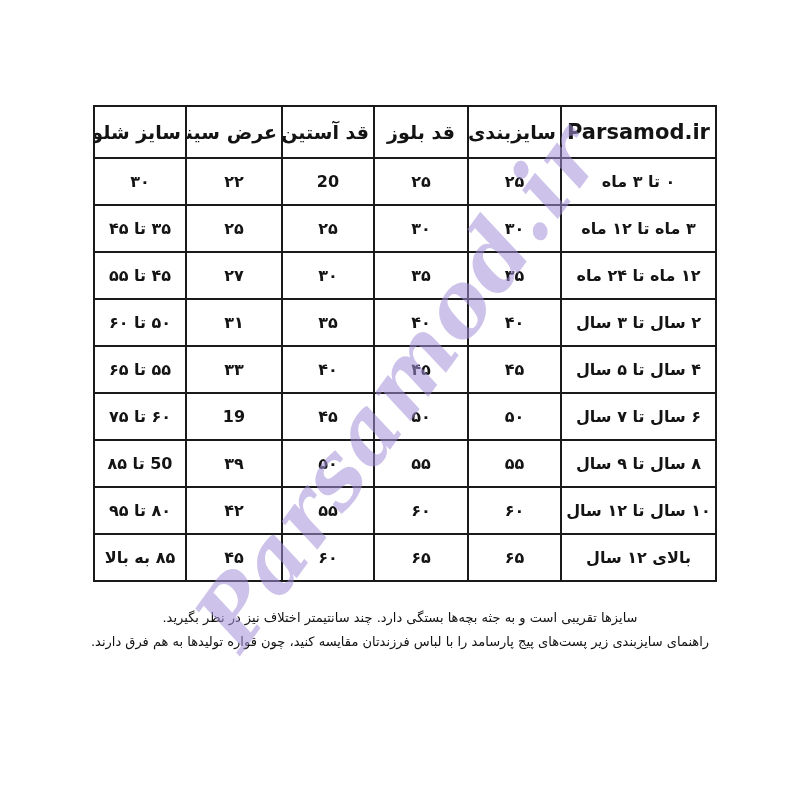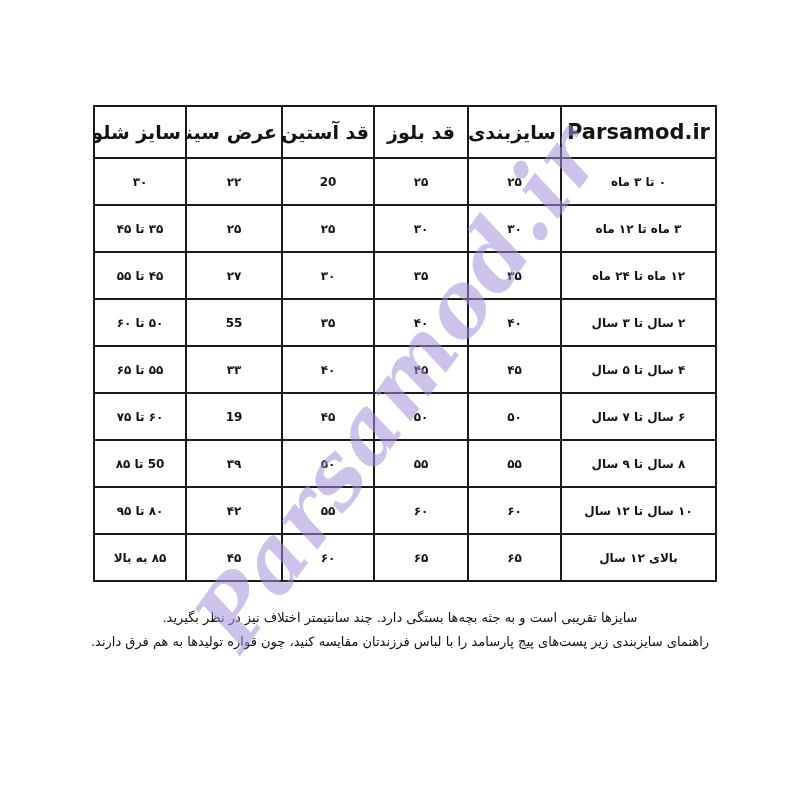--- a/index.html
+++ b/index.html
@@ -11,21 +11,21 @@
   .size-table{
     position:absolute;left:93px;top:105px;width:622px;
     border-collapse:collapse;table-layout:fixed;z-index:1;background:#ffffff;
   }
   .size-table th,.size-table td{
     border:2px solid #1a1a1a;text-align:center;vertical-align:middle;
     color:#141414;padding:0 4px;overflow:hidden;white-space:nowrap;
   }
   .size-table thead th{height:50px;font-size:19px;font-weight:bold;}
   .size-table thead th.brand-cell{font-size:21px;font-weight:600;direction:ltr;}
-  .size-table tbody td{height:45px;font-size:12px;font-weight:bold;}
+  .size-table tbody td{height:45px;font-size:16px;font-weight:bold;}
   .watermark{
     position:absolute;left:398px;top:386px;
     transform:translate(-50%,-50%) rotate(-54deg);
     font-family:"DejaVu Serif",serif;font-style:italic;font-weight:bold;
     font-size:88px;letter-spacing:2px;white-space:nowrap;
     color:rgba(164,146,216,0.55);z-index:2;pointer-events:none;
   }
   .notes{
     position:absolute;left:0;top:606px;width:800px;z-index:1;
     text-align:center;color:#101010;font-size:13px;line-height:1.85;
@@ -79,21 +79,21 @@
           <td>۳۵</td>
           <td>۳۰</td>
           <td>۲۷</td>
           <td>۴۵ تا ۵۵</td>
         </tr>
         <tr>
           <td>۲ سال تا ۳ سال</td>
           <td>۴۰</td>
           <td>۴۰</td>
           <td>۳۵</td>
-          <td>55</td>
+          <td>۳۱</td>
           <td>۵۰ تا ۶۰</td>
         </tr>
         <tr>
           <td>۴ سال تا ۵ سال</td>
           <td>۴۵</td>
           <td>۴۵</td>
           <td>۴۰</td>
           <td>۳۳</td>
           <td>۵۵ تا ۶۵</td>
         </tr>

